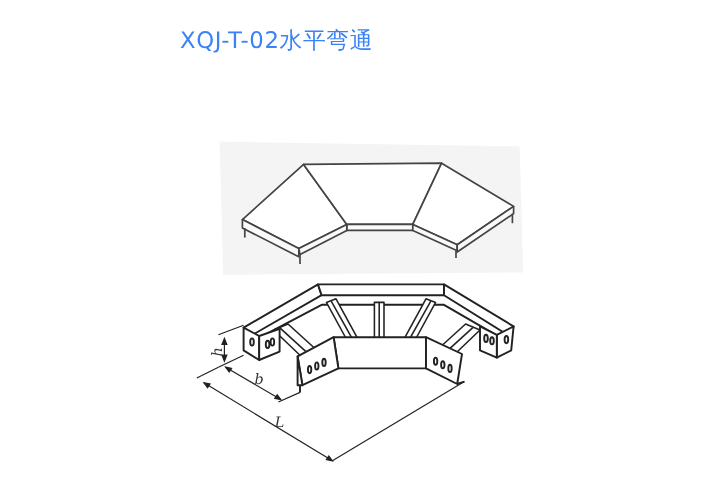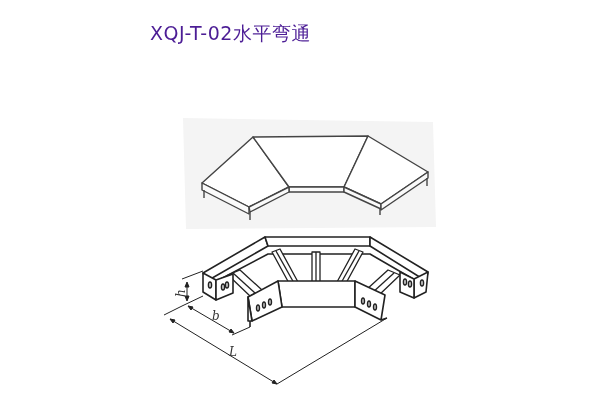--- a/index.html
+++ b/index.html
@@ -2,21 +2,21 @@
 <html><head>
   <meta charset="utf-8">
   <style>
     html, body { margin: 0; padding: 0; }
     body {
       width: 600px; height: 400px; background: #ffffff; position: relative; overflow: hidden;
       font-family: "DejaVu Sans", sans-serif;
     }
     .title {
       position: absolute; left: 150px; top: 21px;
-      font-size: 19px; color: #4c1d95; letter-spacing: 0.5px;
+      font-size: 19px; color: #3b82f6; letter-spacing: 0.5px;
       font-family: "DejaVu Sans", sans-serif;
     }
     svg { position: absolute; left: 0; top: 0; }
     .lbl { font-family: "DejaVu Serif", serif; font-style: italic; font-size: 12px; fill: #333; }
   </style>
 </head>
 <body>
 
 <div class="title">XQJ-T-02水平弯通</div>
 

